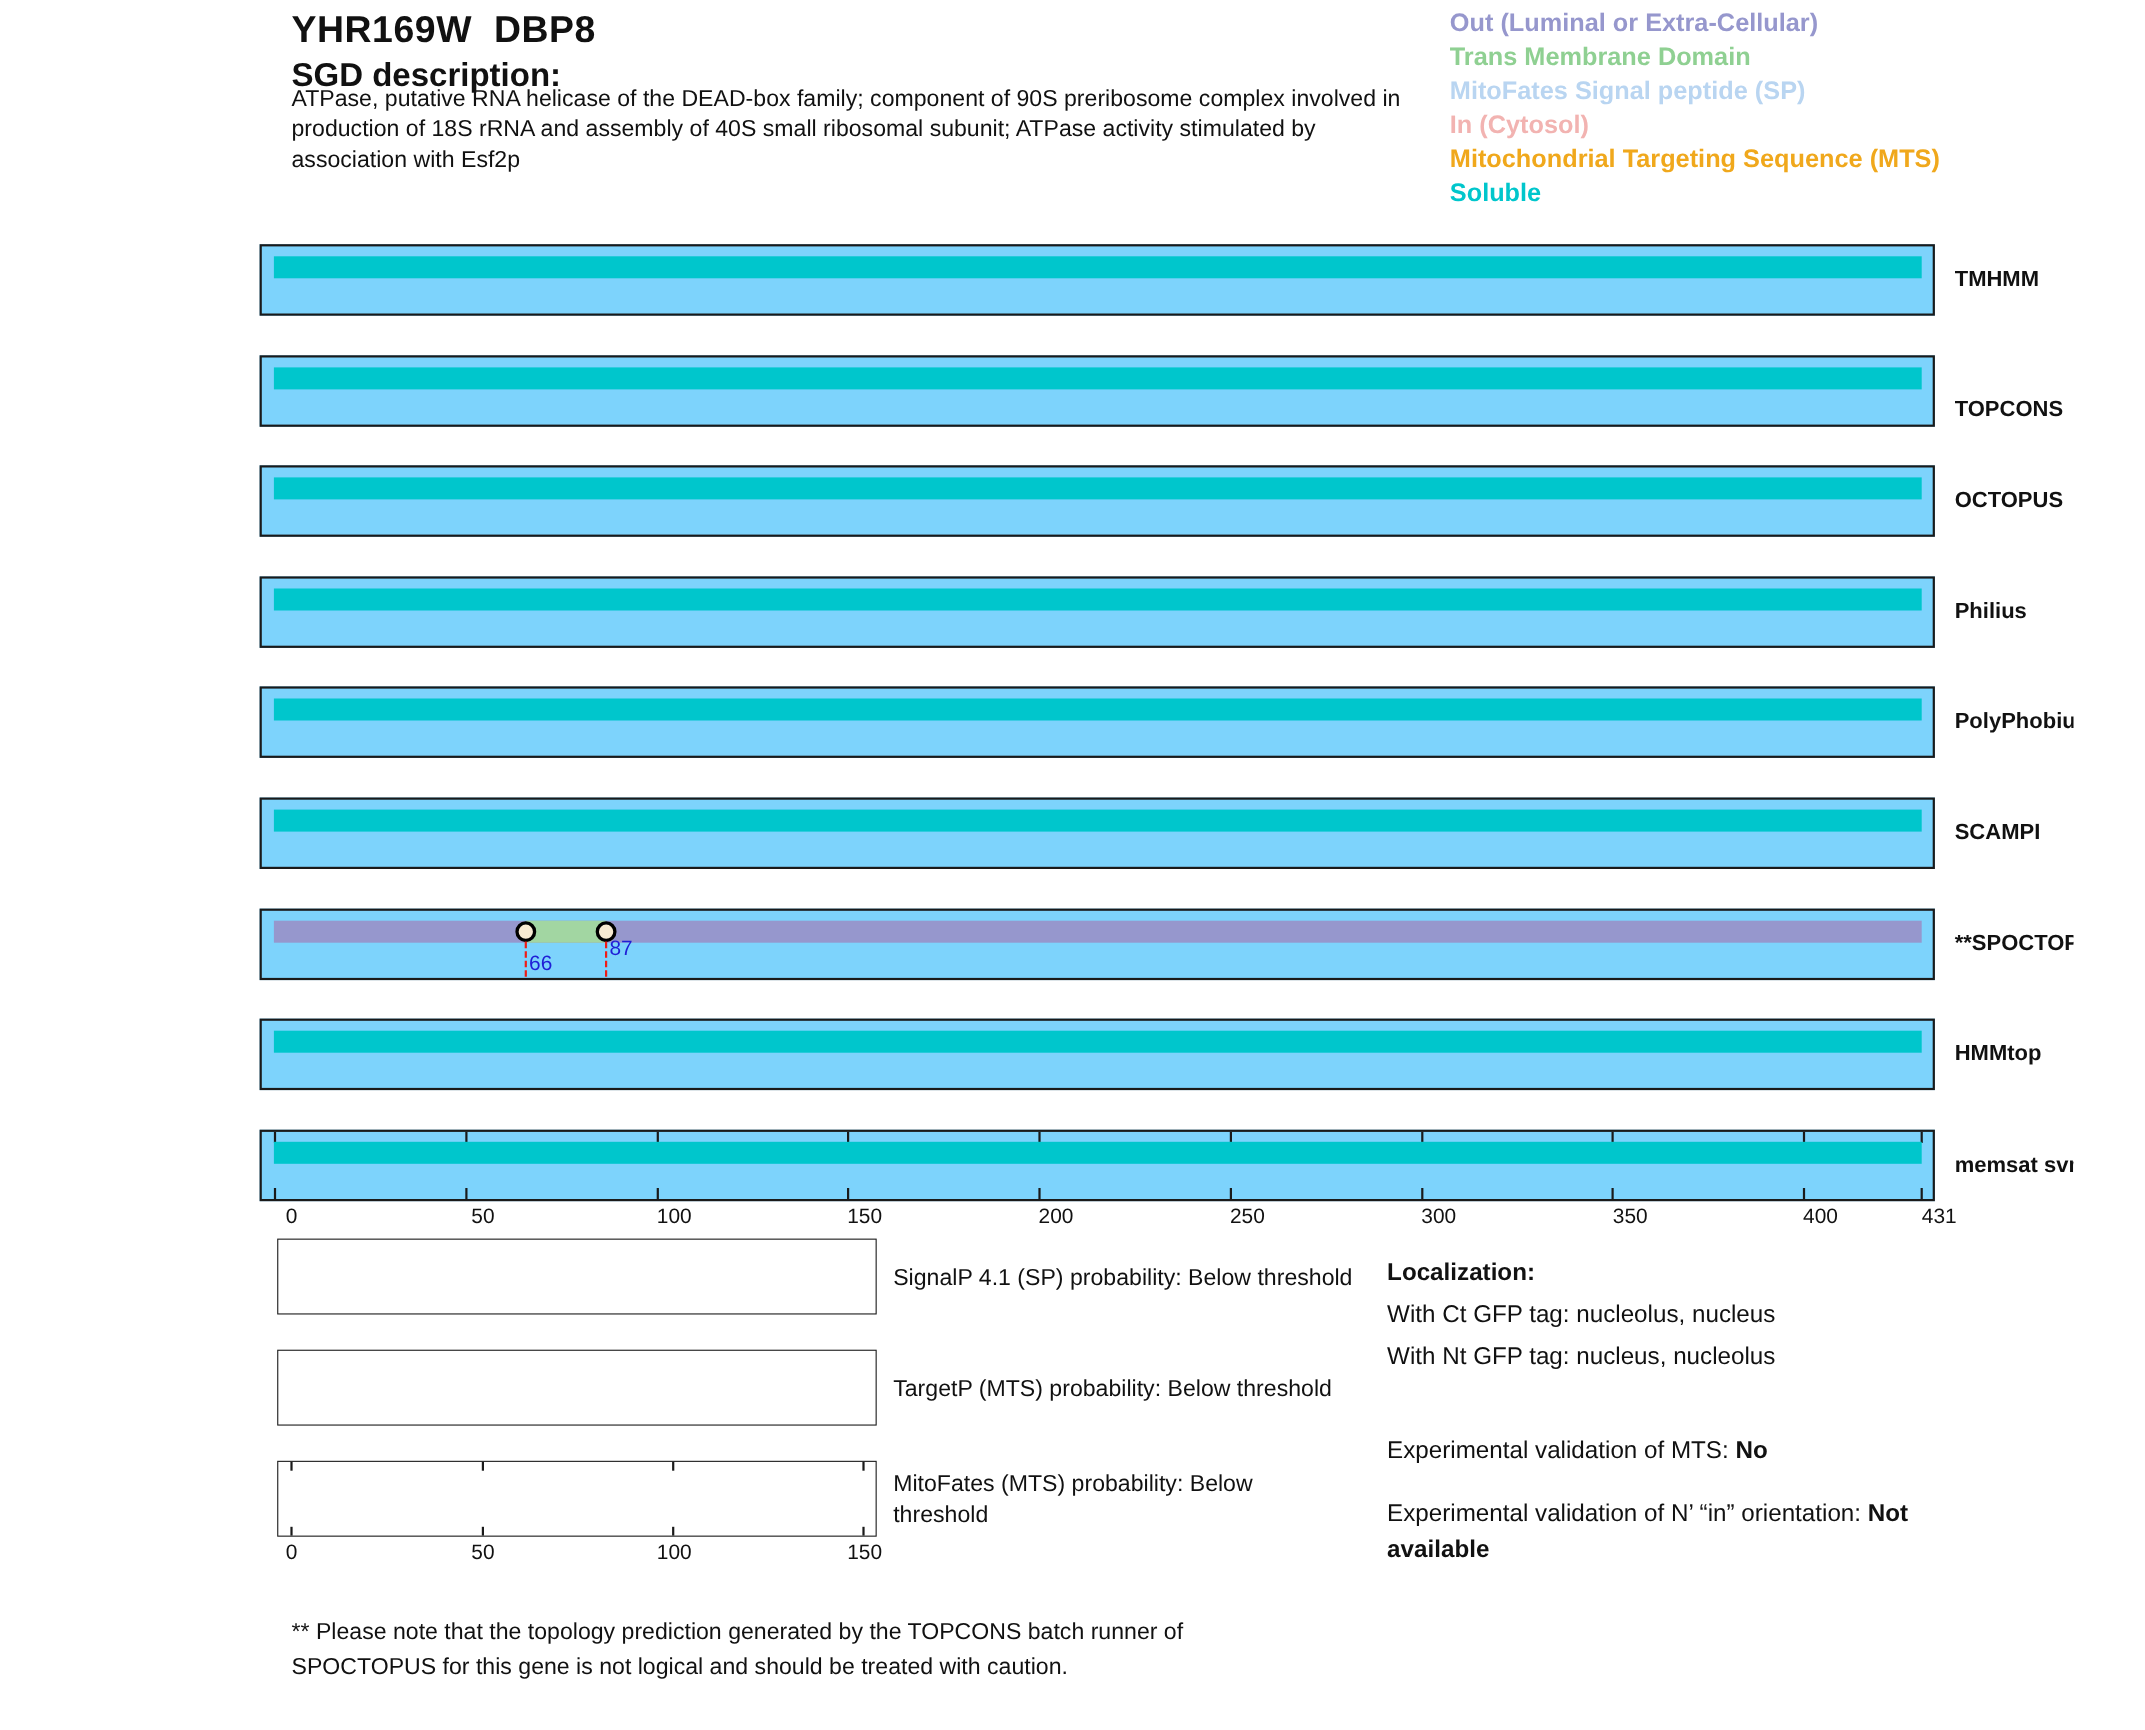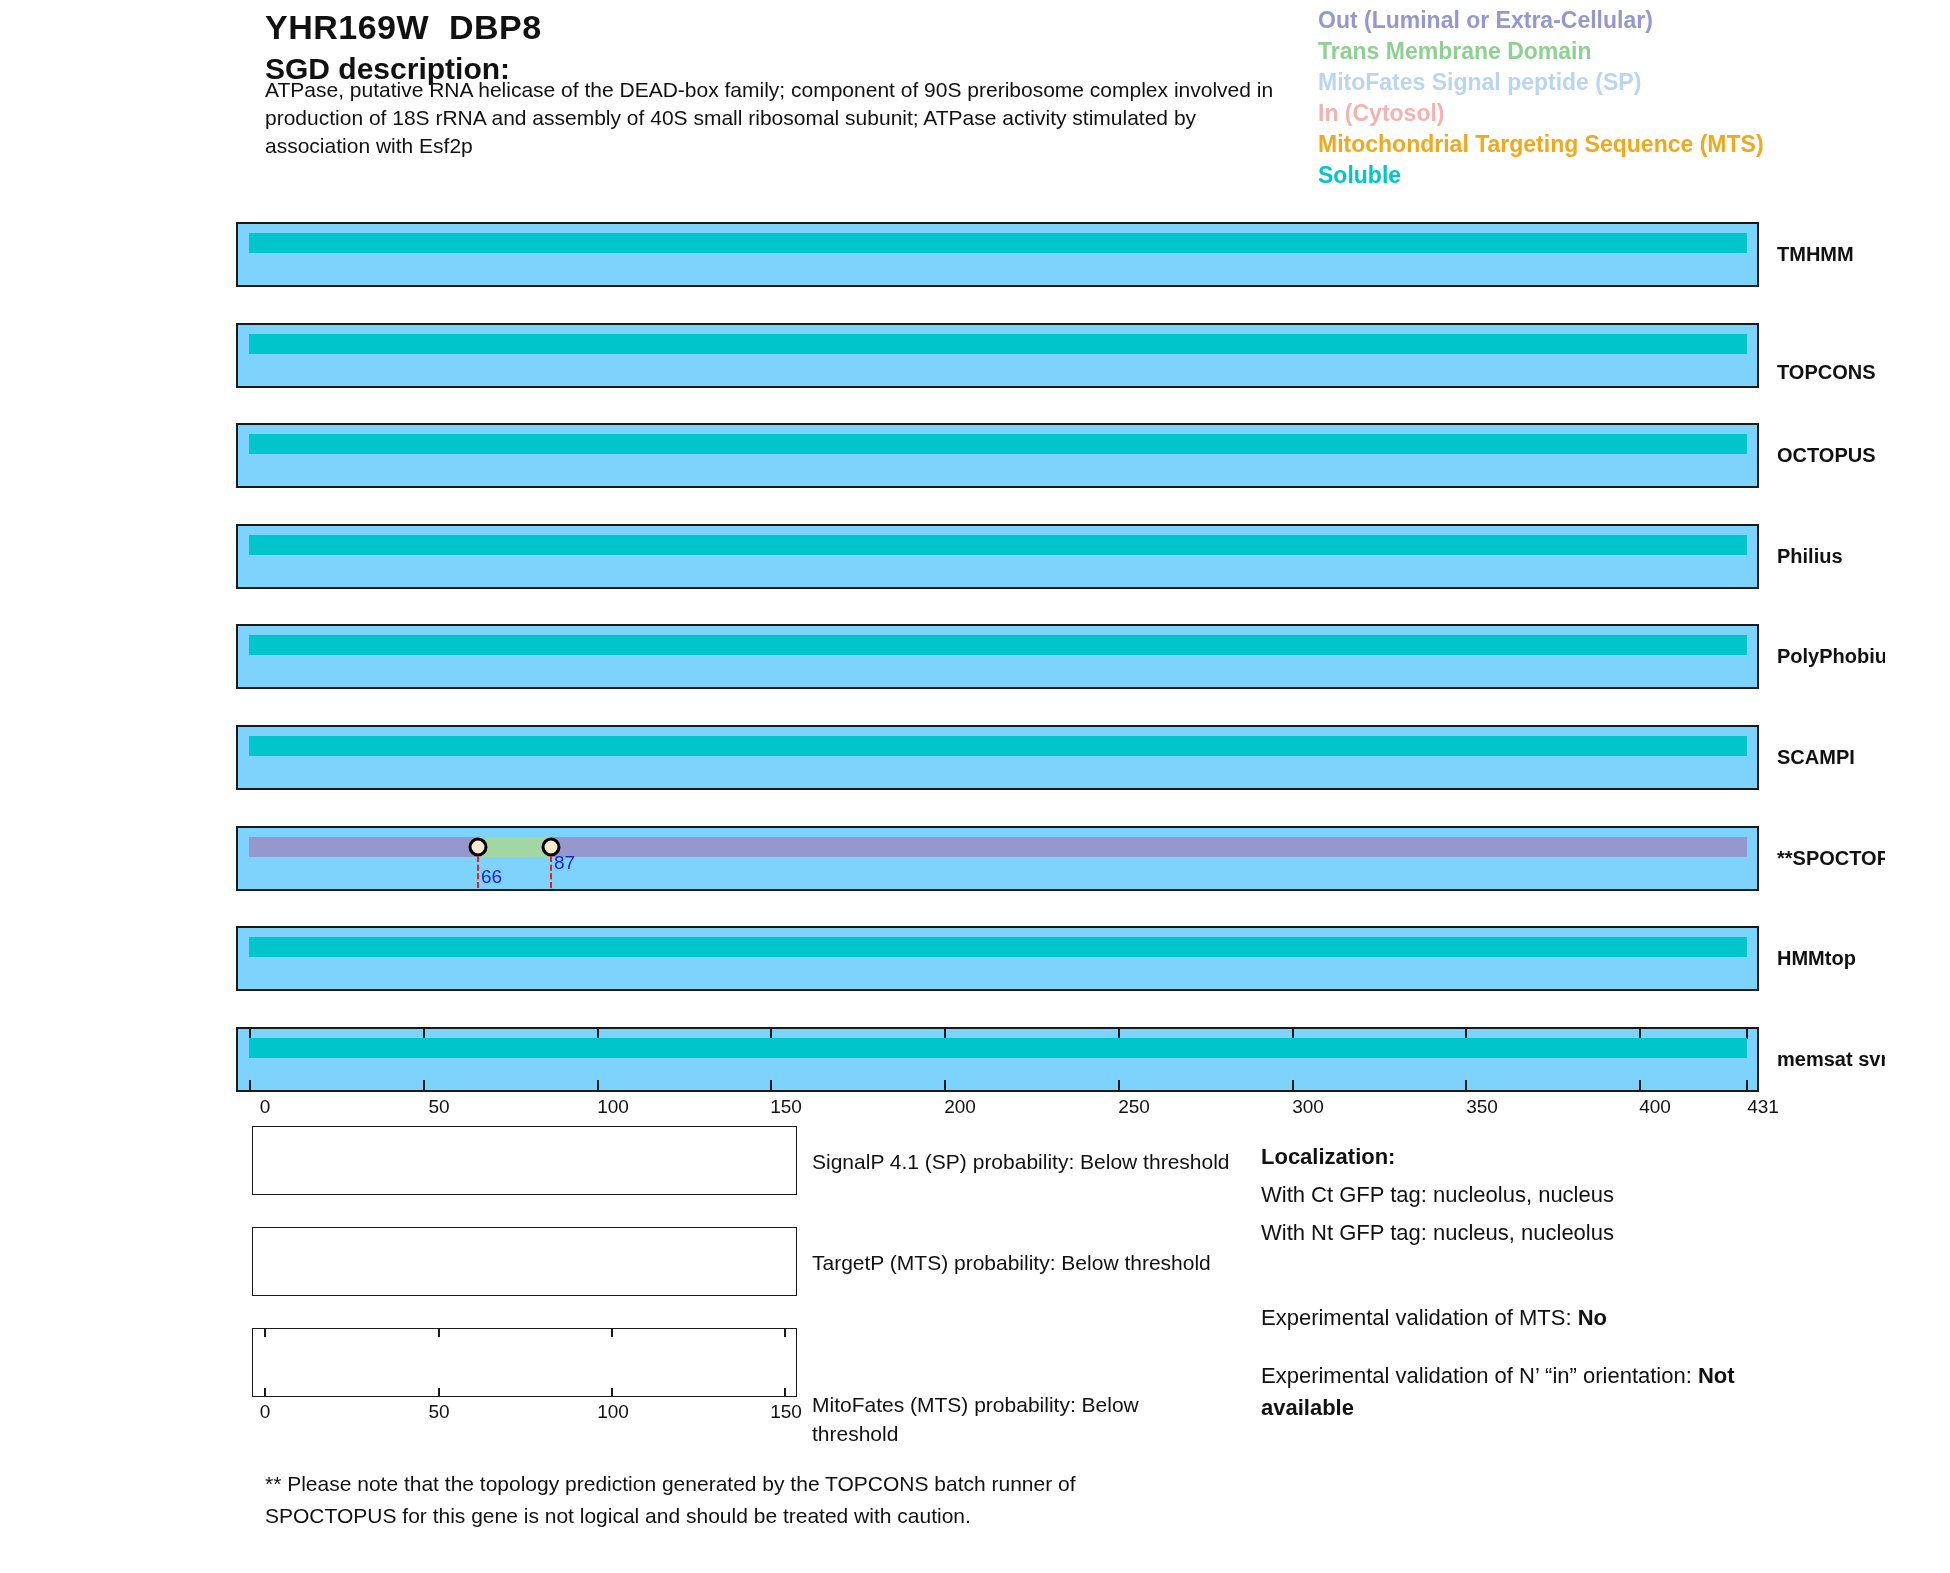--- a/index.html
+++ b/index.html
@@ -158,21 +158,21 @@
       <div class="tick top" style="left:0%;height:8px"></div>
       <div class="tick top" style="left:33.33%;height:8px"></div>
       <div class="tick top" style="left:66.67%;height:8px"></div>
       <div class="tick top" style="left:99.8%;height:8px"></div>
       <div class="tick bot" style="left:0%;height:8px"></div>
       <div class="tick bot" style="left:33.33%;height:8px"></div>
       <div class="tick bot" style="left:66.67%;height:8px"></div>
       <div class="tick bot" style="left:99.8%;height:8px"></div>
     </div>
   </div>
-  <div class="abs plot-label" style="top:1384px">
+  <div class="abs plot-label" style="top:1328px">
     <span>MitoFates (MTS) probability: Below</span>
     <span>threshold</span>
   </div>
 
   <div class="abs mito-axis">
     <span style="left:13px">0</span>
     <span style="left:187px">50</span>
     <span style="left:361px">100</span>
     <span style="left:534px">150</span>
   </div>

